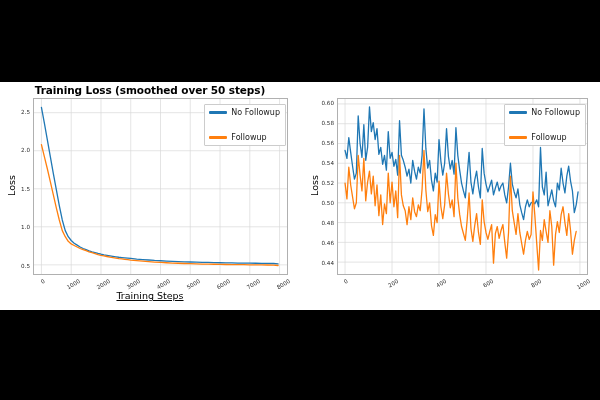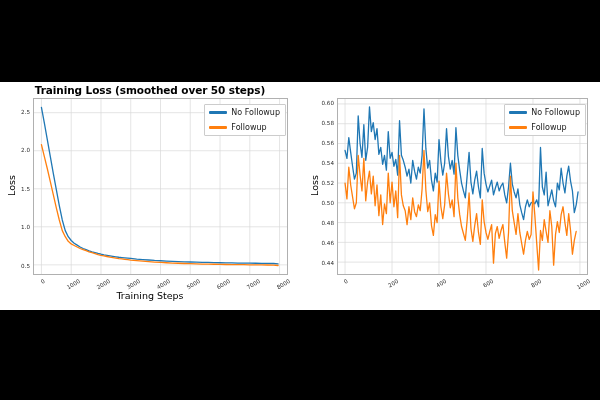--- a/index.html
+++ b/index.html
@@ -81,20 +81,21 @@
     text-align: right;
   }
 
   .axis-label-x {
     position: absolute;
     left: 0; right: 0;
     text-align: center;
     font-size: 9.5px;
     color: #000000;
     font-family: "DejaVu Sans", sans-serif;
+    text-decoration: underline;
   }
   .panel-left .axis-label-x  { top: 208px; }
   .panel-right .axis-label-x { top: 208px; }
 
   .axis-label-y {
     position: absolute;
     font-size: 9.5px;
     color: #000000;
     font-family: "DejaVu Sans", sans-serif;
     transform-origin: 50% 50%;
@@ -105,21 +106,21 @@
   .panel-right .axis-label-y { left: -6px; top: 98px; width: 40px; text-align: center; }
 
   .legend-box {
     position: absolute;
     background: #ffffff;
     border: 1px solid #cccccc;
     border-radius: 1px;
     padding: 3px 5px 3px 4px;
     display: flex;
     flex-direction: column;
-    gap: 6px;
+    gap: 16px;
     z-index: 5;
   }
   .panel-left .legend-box  { right: 14px; top: 22px; }
   .panel-right .legend-box { right: 14px; top: 22px; }
 
   .legend-row {
     display: flex;
     align-items: center;
     gap: 4px;
   }

